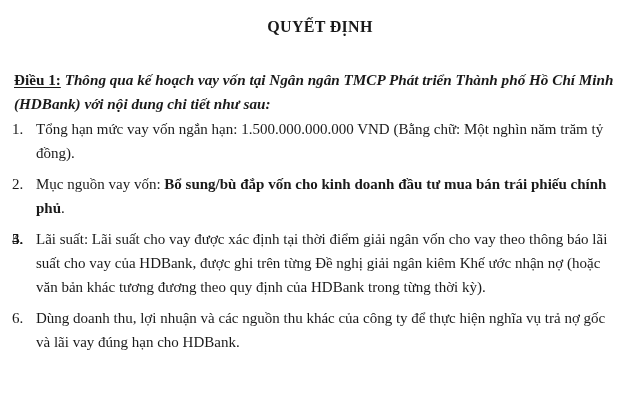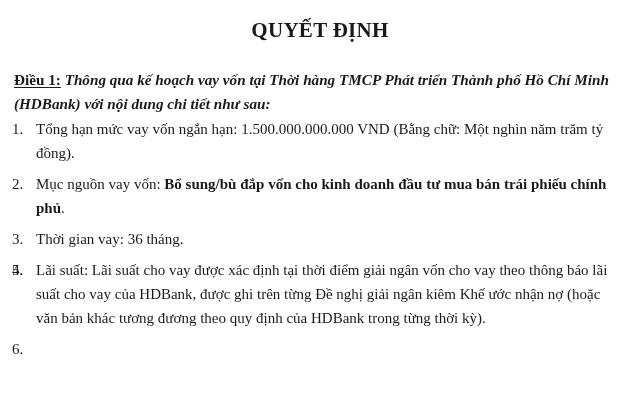--- a/index.html
+++ b/index.html
@@ -22,21 +22,21 @@
       width: 640px;
       height: 414px;
     }
     .title {
       position: absolute;
       top: 18px;
       left: 0;
       width: 640px;
       text-align: center;
       font-weight: bold;
-      font-size: 21px;
+      font-size: 16px;
       letter-spacing: 0.3px;
     }
     .article {
       position: absolute;
       left: 14px;
       top: 68px;
       width: 612px;
       font-size: 15.2px;
       line-height: 24px;
       font-style: italic;
@@ -74,40 +74,40 @@
       font-weight: bold;
     }
   </style>
 </head>
 <body>
 
 <div class="page">
   <div class="title">QUYẾT ĐỊNH</div>
 
   <div class="article">
-    <span class="label">Điều 1:</span><span> Thông qua kế hoạch vay vốn tại Thời hàng TMCP Phát triển Thành phố Hồ Chí Minh (HDBank) với nội dung chi tiết như sau:</span>
+    <span class="label">Điều 1:</span><span> Thông qua kế hoạch vay vốn tại Ngân ngân TMCP Phát triển Thành phố Hồ Chí Minh (HDBank) với nội dung chi tiết như sau:</span>
   </div>
 
   <ol class="list">
     <li>
       <span class="num">1.</span>
       <span>Tổng hạn mức vay vốn ngắn hạn: 1.500.000.000.000 VND (Bằng chữ: Một nghìn năm trăm tỷ đồng).</span>
     </li>
     <li>
       <span class="num">2.</span>
       <span>Mục nguồn vay vốn: </span><b>Bổ sung/bù đắp vốn cho kinh doanh đầu tư mua bán trái phiếu chính phủ</b><span>.</span>
     </li>
     <li>
       <span class="num">3.</span>
-      <span>Thời gian vay: 36 tháng.</span>
     </li>
     <li>
       <span class="num">4.</span>
     </li>
     <li>
       <span class="num">5.</span>
       <span>Lãi suất: Lãi suất cho vay được xác định tại thời điểm giải ngân vốn cho vay theo thông báo lãi suất cho vay của HDBank, được ghi trên từng Đề nghị giải ngân kiêm Khế ước nhận nợ (hoặc văn bản khác tương đương theo quy định của HDBank trong từng thời kỳ).</span>
     </li>
     <li>
       <span class="num">6.</span>
+      <span>Dùng doanh thu, lợi nhuận và các nguồn thu khác của công ty để thực hiện nghĩa vụ trả nợ gốc và lãi vay đúng hạn cho HDBank.</span>
     </li>
   </ol>
 </div>
 
 </body></html>

